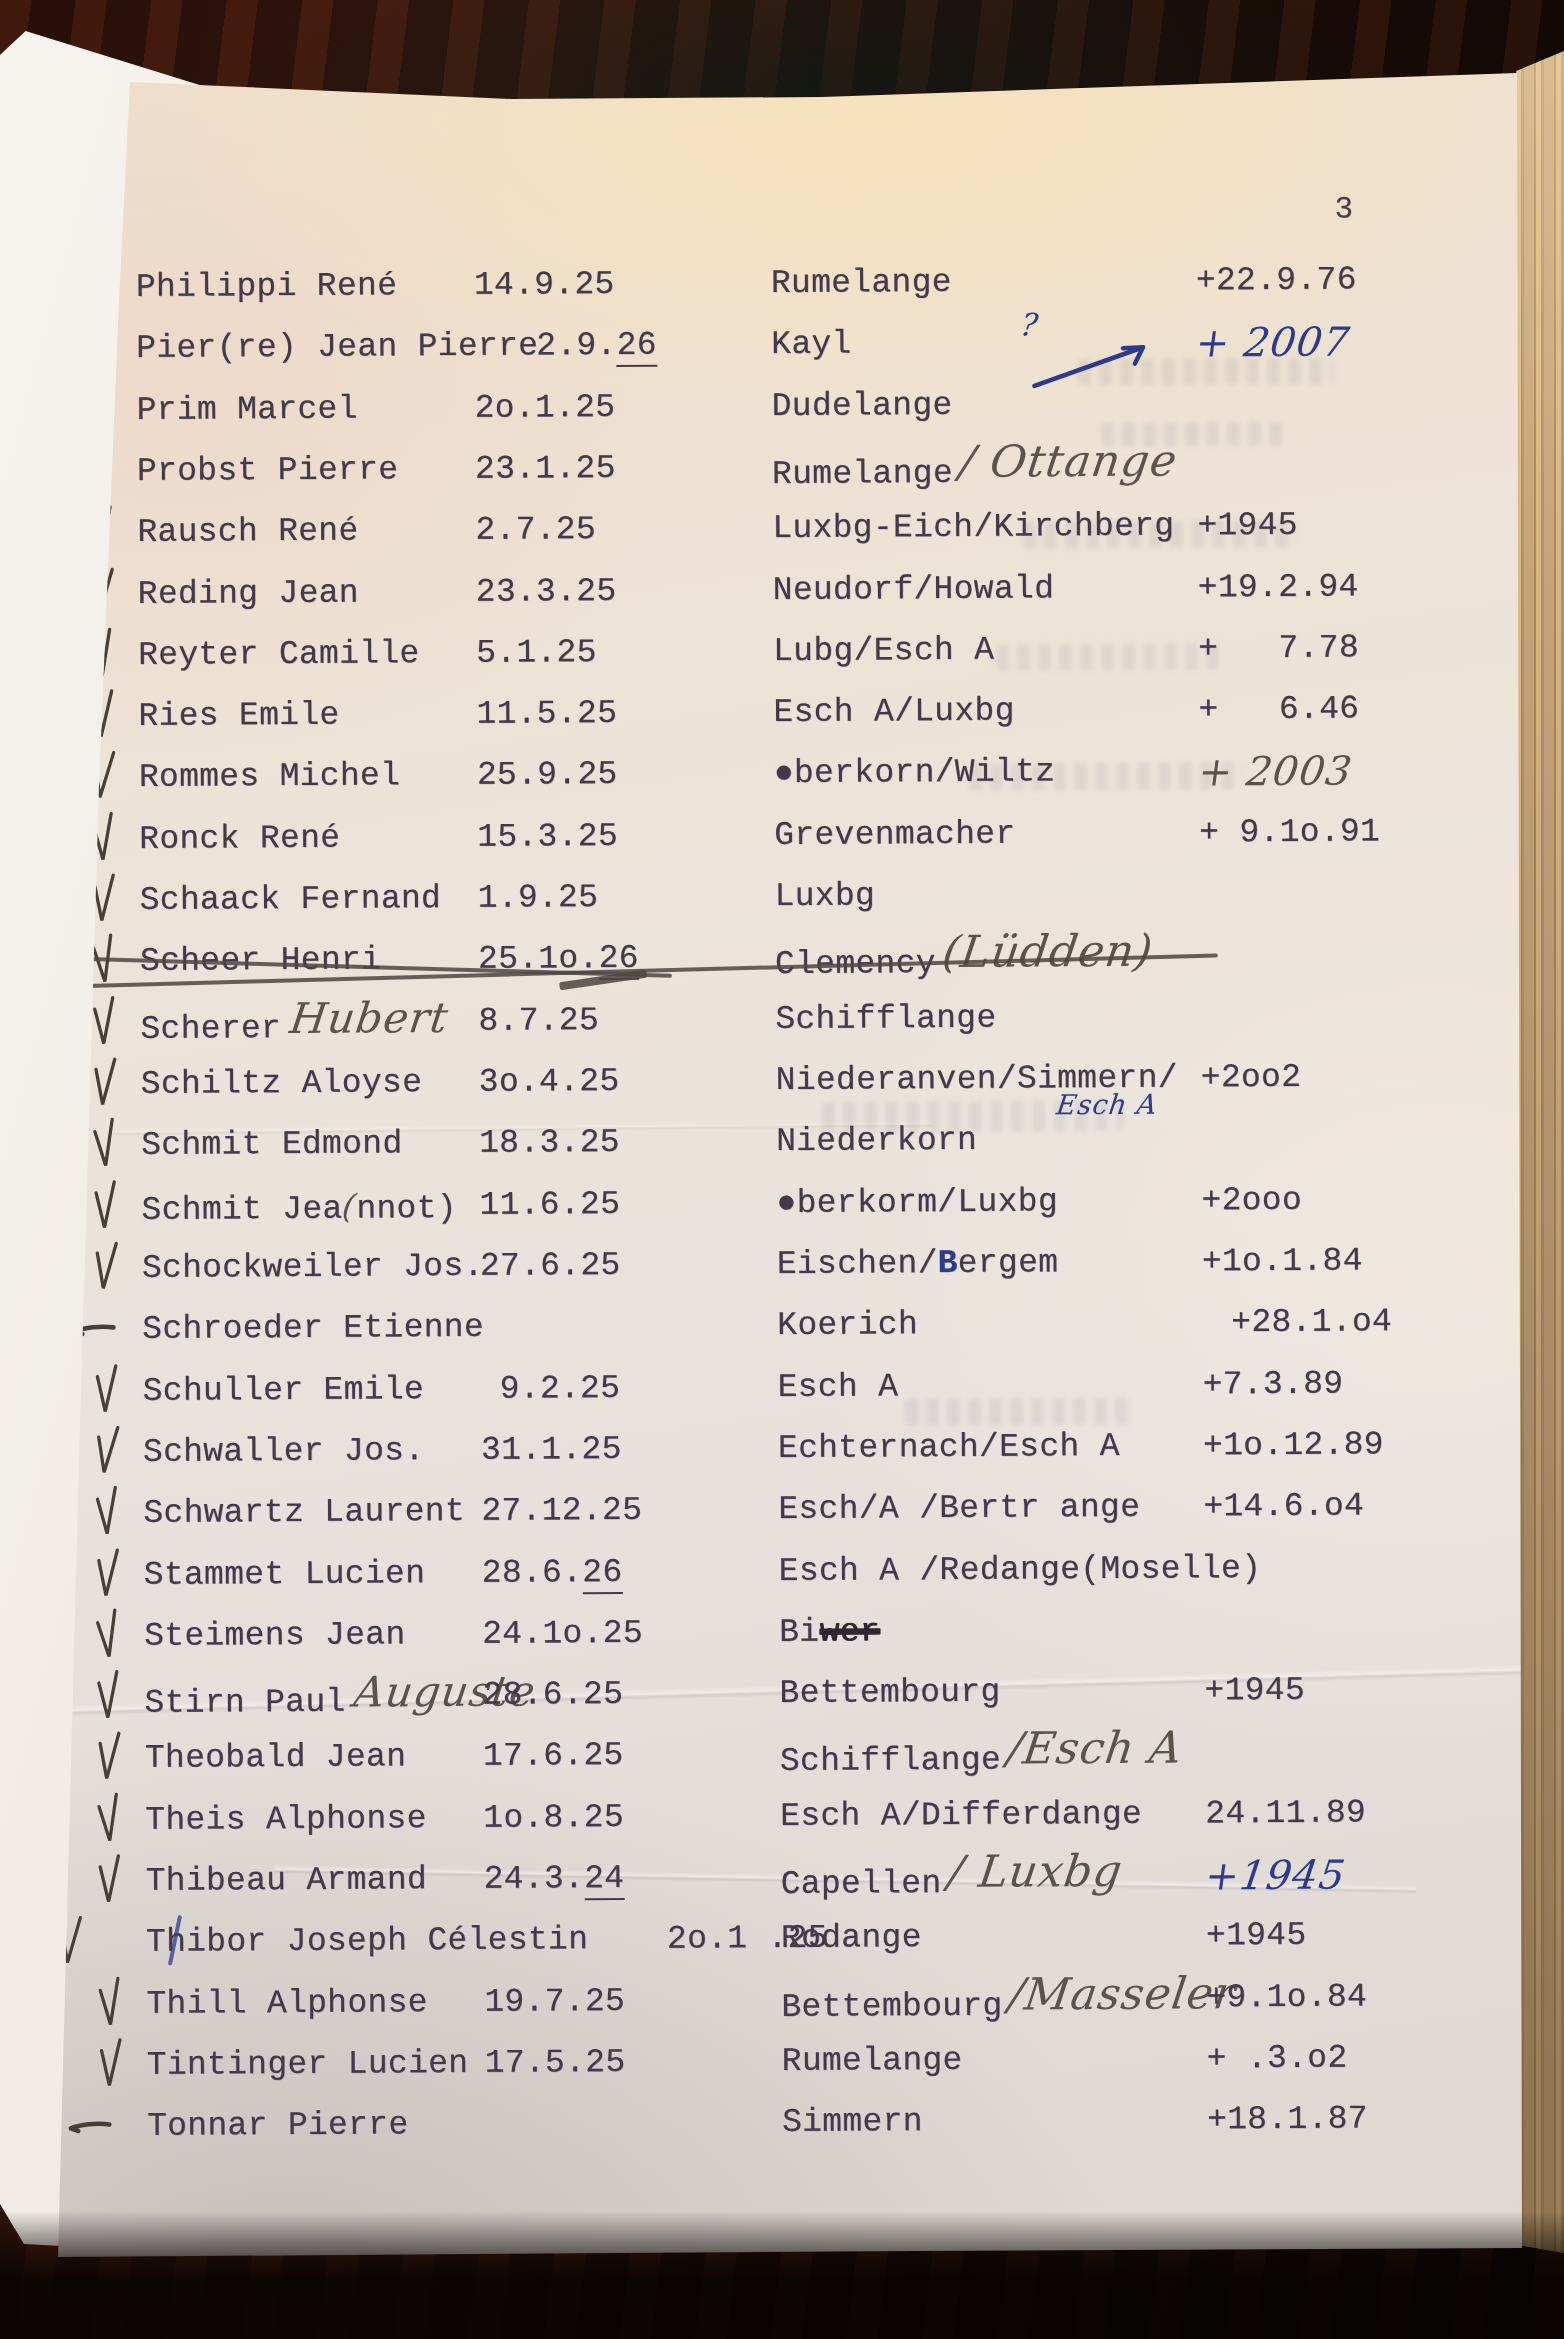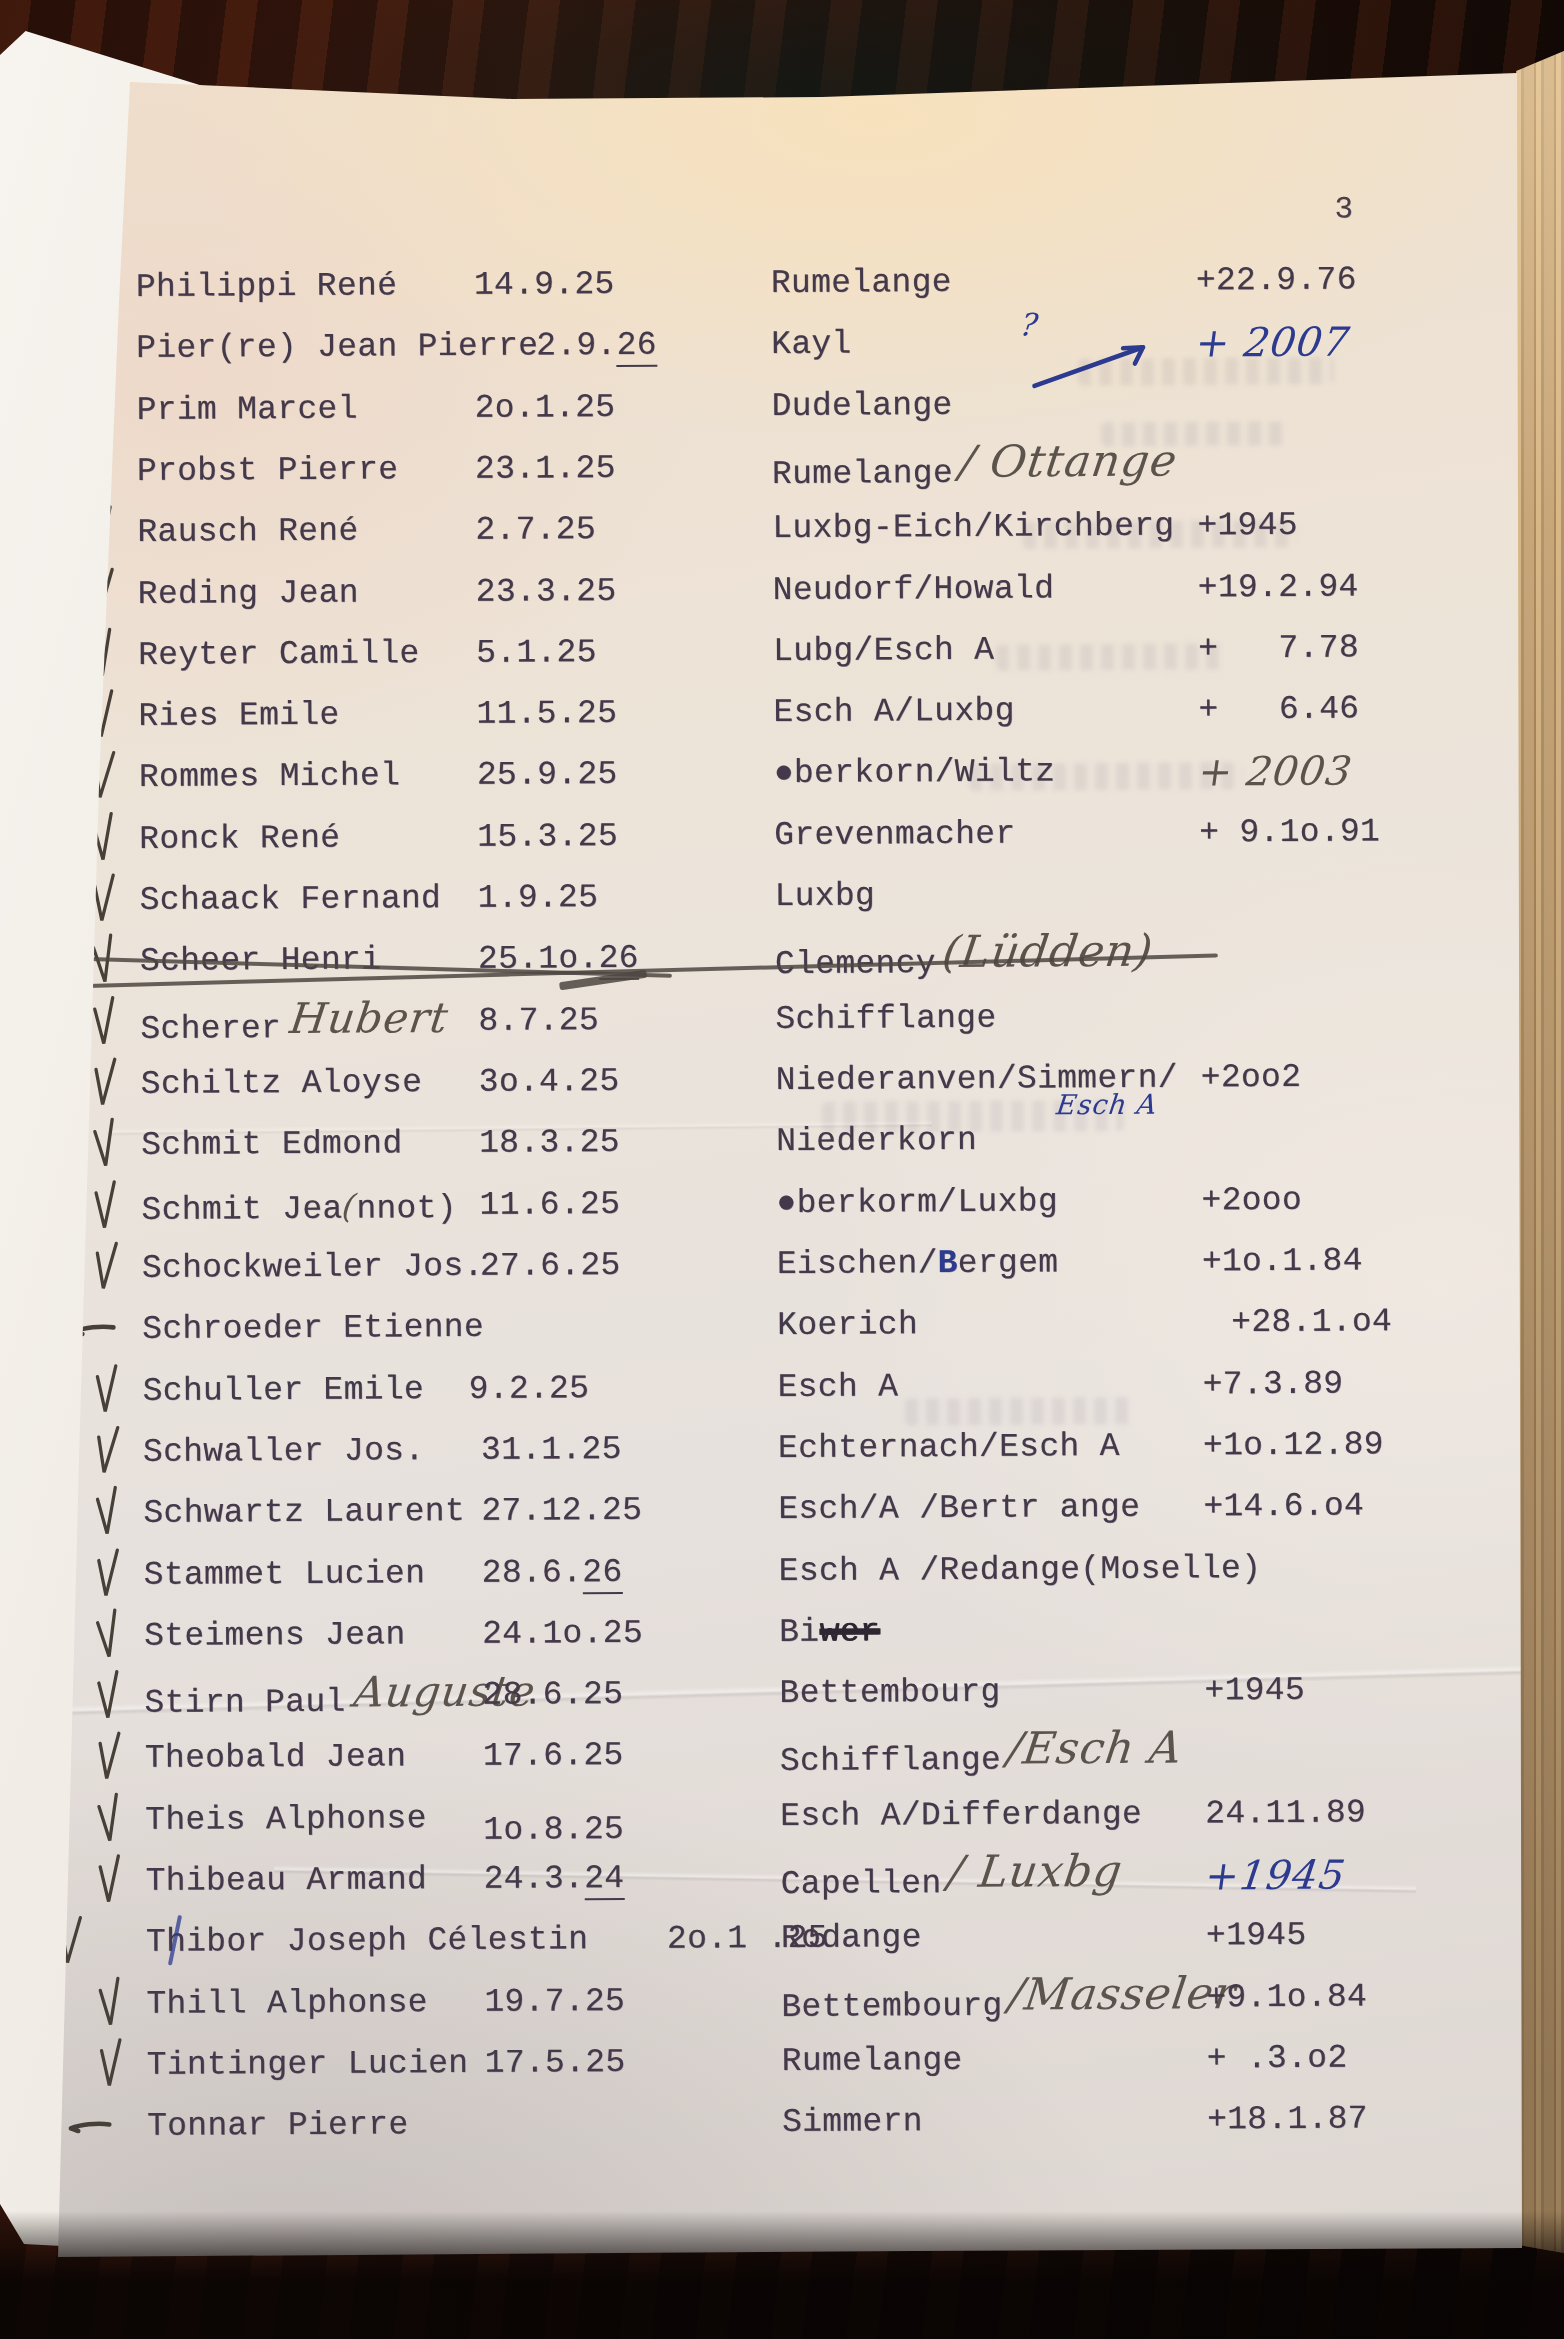--- a/index.html
+++ b/index.html
@@ -299,21 +299,21 @@
             <span class="cell" style="left: 772px;">Koerich</span>
             <span class="cell" style="left: 1226px;">+28.1.o4</span>
           </div>
           <div class="row" style="top: 1104px;">
             <span class="mark" style="left: 88px;">
               <svg width="27.4" height="55" viewBox="0 0 30 60" style="transform:rotate(1deg)">
                 <path d="M4 16 L13 54 L24 4" fill="none" stroke="#474039" stroke-width="3.6" stroke-linecap="round"></path>
               </svg>
             </span>
             <span class="cell" style="left: 137px;">Schuller Emile</span>
-            <span class="cell" style="left: 463px;">9.2.25</span>
+            <span class="cell" style="left: 494px;">9.2.25</span>
             <span class="cell" style="left: 772px;">Esch A</span>
             <span class="cell" style="left: 1197px;">+7.3.89</span>
           </div>
           <div class="row" style="top: 1165px;">
             <span class="mark" style="left: 88px;">
               <svg width="27.4" height="55" viewBox="0 0 30 60" style="transform:rotate(5deg)">
                 <path d="M4 16 L13 54 L24 4" fill="none" stroke="#474039" stroke-width="3.6" stroke-linecap="round"></path>
               </svg>
             </span>
             <span class="cell" style="left: 137px;">Schwaller Jos.</span>
@@ -373,21 +373,21 @@
             <span class="cell" style="left: 475px;">17.6.25</span>
             <span class="cell" style="left: 772px;">Schifflange<span class="hand place-hand ink-pencil">/Esch A</span></span>
           </div>
           <div class="row" style="top: 1533px;">
             <span class="mark" style="left: 88px;">
               <svg width="27.4" height="55" viewBox="0 0 30 60" style="transform:rotate(-4deg)">
                 <path d="M4 16 L13 54 L24 4" fill="none" stroke="#474039" stroke-width="3.6" stroke-linecap="round"></path>
               </svg>
             </span>
             <span class="cell" style="left: 137px;">Theis Alphonse</span>
-            <span class="cell" style="left: 475px; margin-top: 12px;">1o.8.25</span>
+            <span class="cell" style="left: 475px;">1o.8.25</span>
             <span class="cell" style="left: 772px;">Esch A/Differdange</span>
             <span class="cell" style="left: 1197px;">24.11.89</span>
           </div>
           <div class="row" style="top: 1594px;">
             <span class="mark" style="left: 88px;">
               <svg width="27.4" height="55" viewBox="0 0 30 60" style="transform:rotate(0deg)">
                 <path d="M4 16 L13 54 L24 4" fill="none" stroke="#474039" stroke-width="3.6" stroke-linecap="round"></path>
               </svg>
             </span>
             <span class="cell" style="left: 137px;">Thibeau Armand</span>

